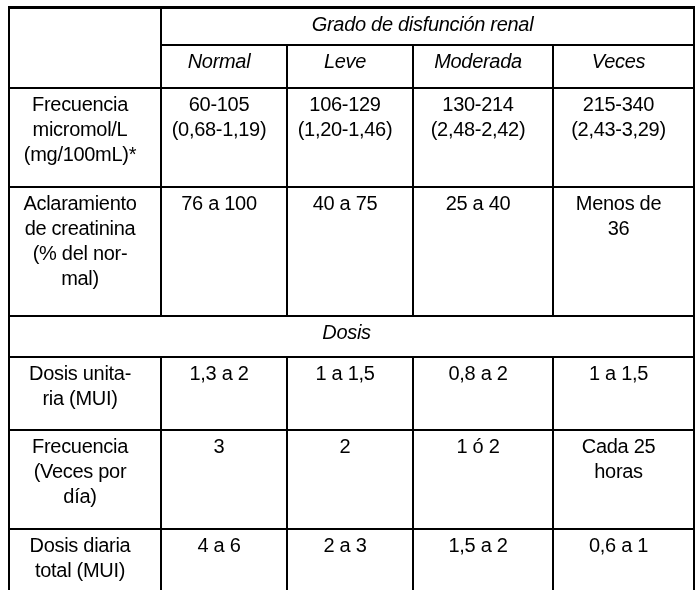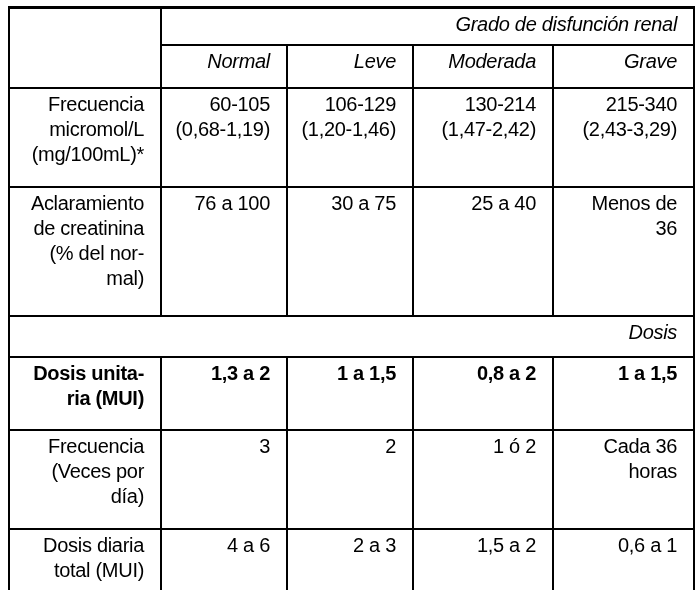--- a/index.html
+++ b/index.html
@@ -19,41 +19,41 @@
   table.renal {
     border-collapse: collapse;
     table-layout: fixed;
     margin: 6px 0 0 8px;
     width: 685px;
     background: #ffffff;
   }
   table.renal td {
     border: 2px solid #000000;
     vertical-align: top;
-    text-align: right;
+    text-align: center;
     padding: 3px 16px 2px 6px;
     font-size: 20px;
     line-height: 25px;
     letter-spacing: -0.3px;
     white-space: pre-line;
     overflow: hidden;
   }
   table.renal {
     border-top: 3px solid #000000;
     border-bottom: 5px solid #000000;
     border-left: 2px solid #000000;
     border-right: 2px solid #000000;
   }
   td.hdr { font-style: italic; }
   tr.r-grado    td { height: 30px; }
   tr.r-grades   td { height: 36px; margin-top: 16px; }
   tr.r-creat    td { height: 92px; }
   tr.r-aclar    td { height: 122px; }
   tr.r-dosis    td { height: 34px; }
-  tr.r-unit     td { height: 66px; font-weight: bold; }
+  tr.r-unit     td { height: 66px; }
   tr.r-frec     td { height: 92px; }
   tr.r-total    td { height: 57px; }
 </style>
 </head>
 <body>
 
 <div class="wrap">
   <table class="renal">
     <colgroup>
       <col style="width:152px">
@@ -66,44 +66,44 @@
     <tbody>
         <tr class="r-grado">
       <td rowspan="2"></td>
       <td colspan="4" class="hdr">Grado de disfunción renal</td>
     </tr>
 
     <tr class="r-grades">
       <td class="hdr">Normal</td>
       <td class="hdr">Leve</td>
       <td class="hdr">Moderada</td>
-      <td class="hdr">Grave</td>
+      <td class="hdr">Veces</td>
     </tr>
 
     <tr class="r-creat">
       <td>Frecuencia
 micromol/L
 (mg/100mL)*</td>
       <td>60-105
 (0,68-1,19)</td>
       <td>106-129
 (1,20-1,46)</td>
       <td>130-214
-(1,47-2,42)</td>
+(2,48-2,42)</td>
       <td>215-340
 (2,43-3,29)</td>
     </tr>
 
     <tr class="r-aclar">
       <td>Aclaramiento
 de creatinina
 (% del nor-
 mal)</td>
       <td>76 a 100</td>
-      <td>30 a 75</td>
+      <td>40 a 75</td>
       <td>25 a 40</td>
       <td>Menos de
 36</td>
     </tr>
 
     <tr class="r-dosis">
       <td colspan="5" class="hdr">Dosis</td>
     </tr>
 
     <tr class="r-unit">
@@ -115,21 +115,21 @@
       <td>1 a 1,5</td>
     </tr>
 
     <tr class="r-frec">
       <td>Frecuencia
 (Veces por
 día)</td>
       <td>3</td>
       <td>2</td>
       <td>1 ó 2</td>
-      <td>Cada 36
+      <td>Cada 25
 horas</td>
     </tr>
 
     <tr class="r-total">
       <td>Dosis diaria
 total (MUI)</td>
       <td>4 a 6</td>
       <td>2 a 3</td>
       <td>1,5 a 2</td>
       <td>0,6 a 1</td>

